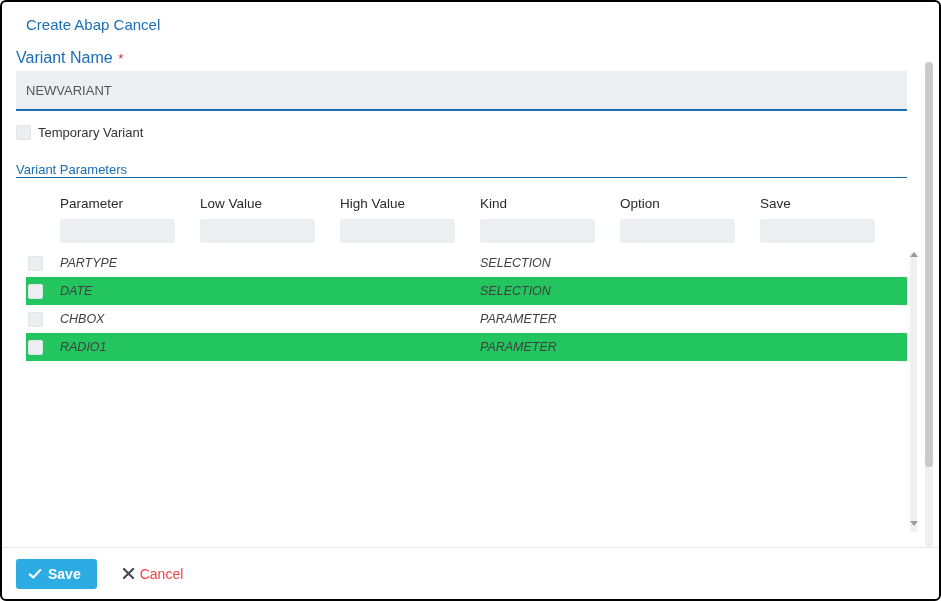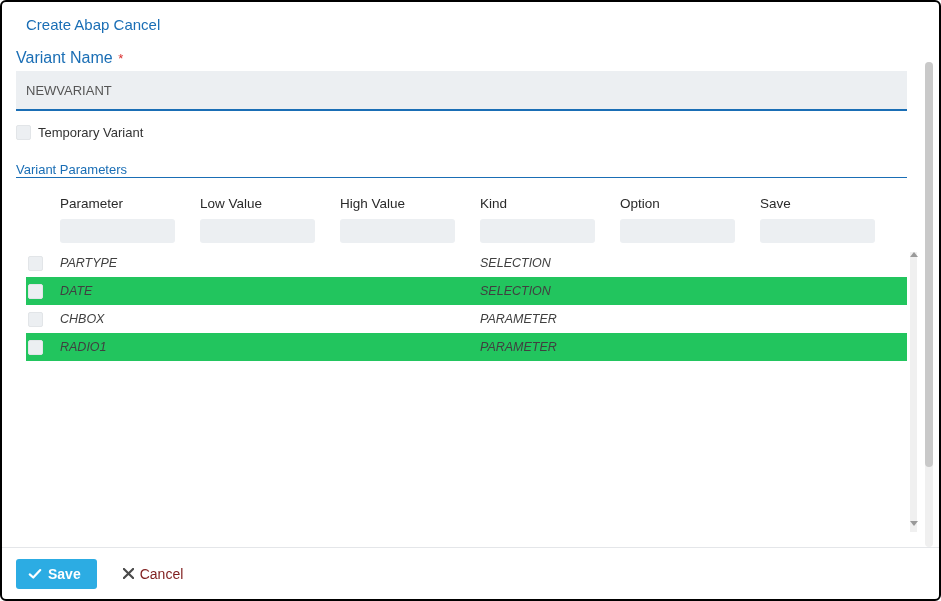--- a/index.html
+++ b/index.html
@@ -198,21 +198,21 @@
       font-size: 14px;
       font-weight: 600;
       display: inline-flex;
       align-items: center;
       gap: 6px;
       cursor: pointer;
     }
     .btn-cancel {
       background: transparent;
       border: none;
-      color: #7f1d1d;
+      color: #ef4444;
       font-size: 14px;
       display: inline-flex;
       align-items: center;
       gap: 6px;
       cursor: pointer;
       padding: 6px 8px;
     }
     .icon-check {
       width: 14px;
       height: 14px;

